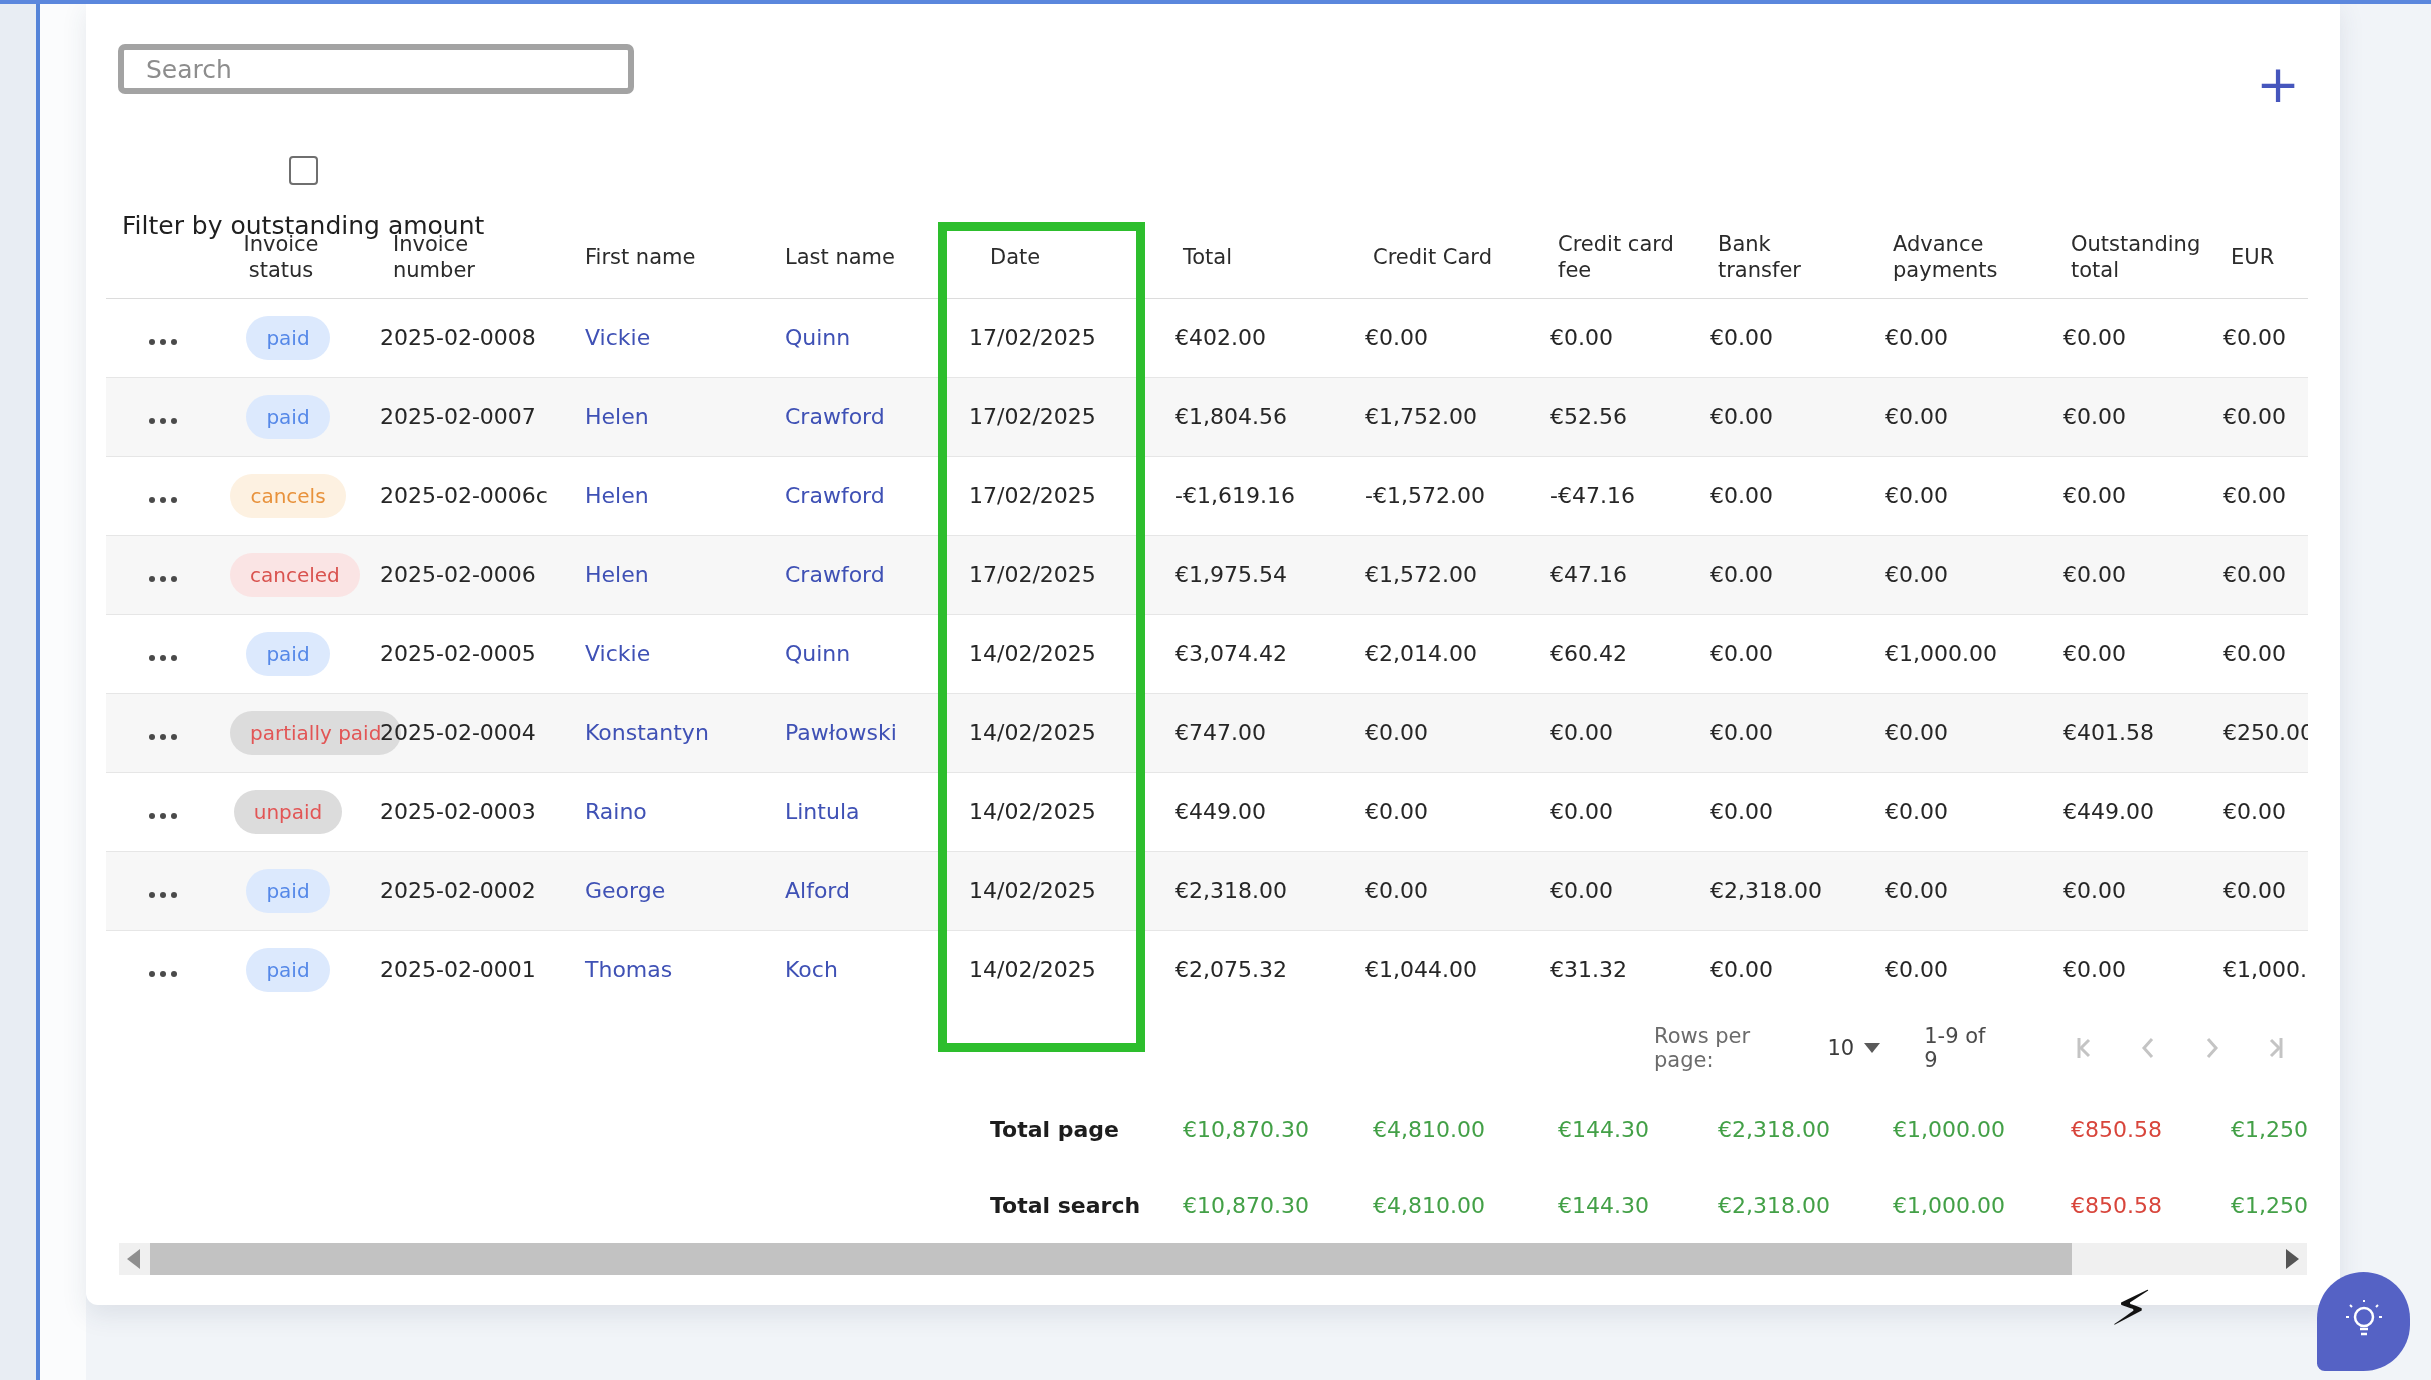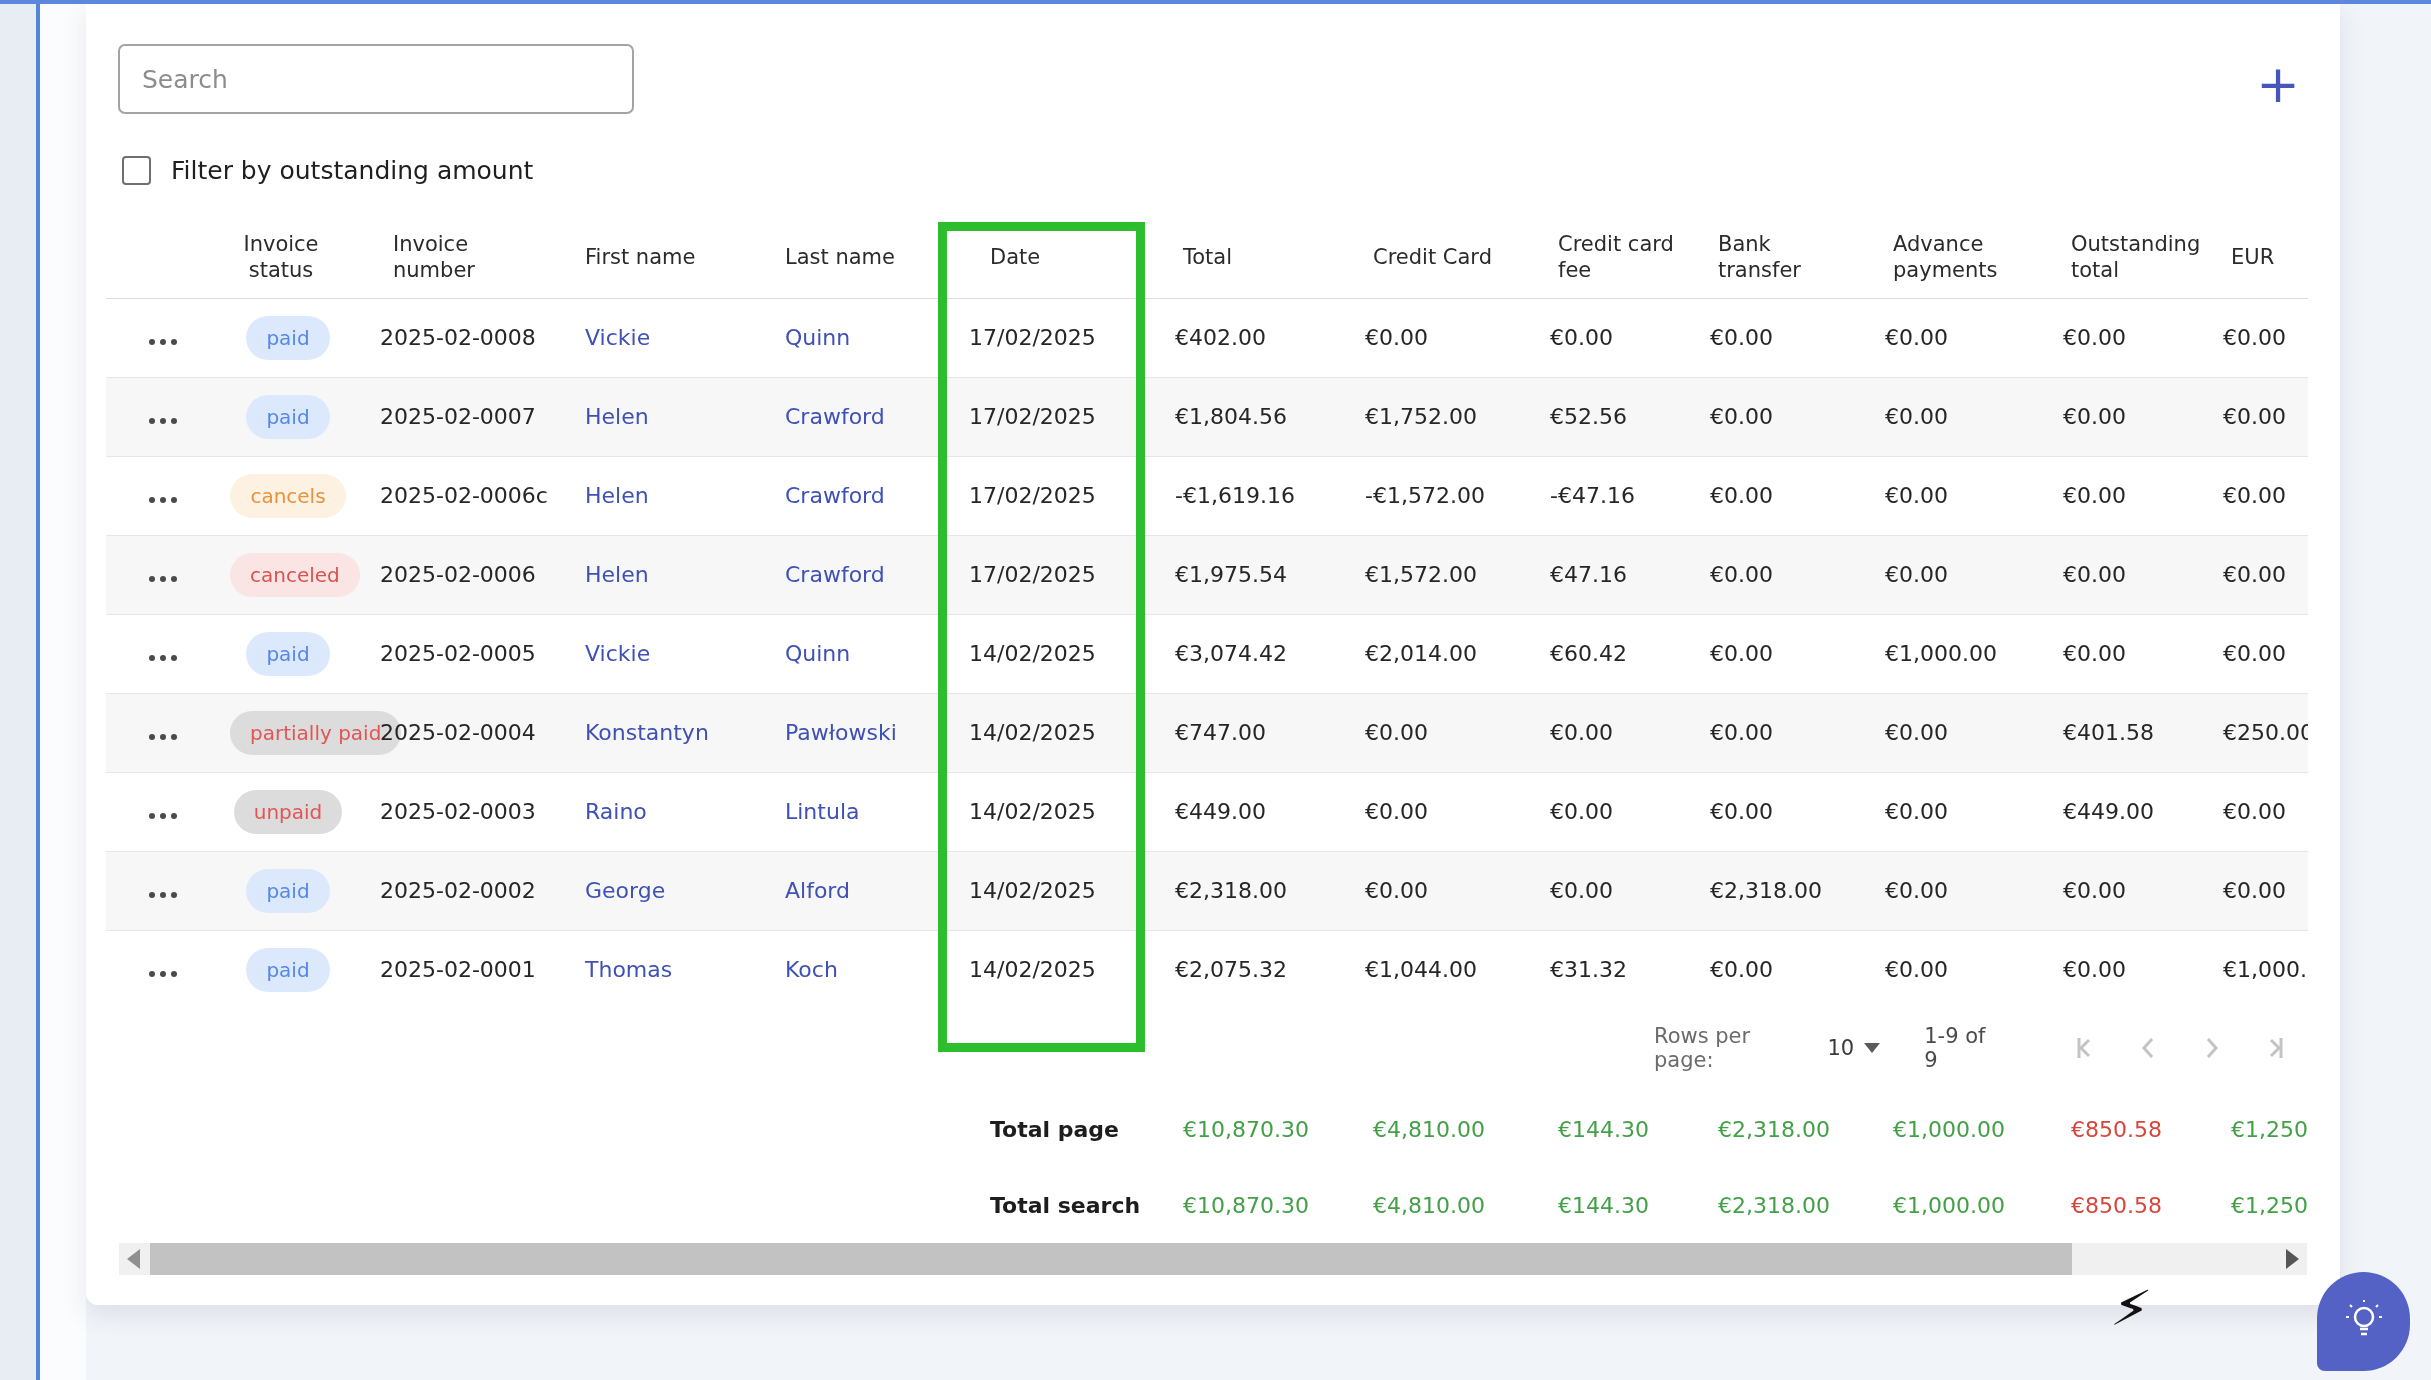--- a/index.html
+++ b/index.html
@@ -17,33 +17,33 @@
 
   
   .card{
     position:absolute;left:86px;top:0;width:2254px;height:1305px;
     background:#ffffff;border-radius:0 0 12px 12px;
     box-shadow:0 10px 26px rgba(40,60,90,.10);
   }
 
   
   .search-input{
-    position:absolute;left:32px;top:44px;width:516px;height:70px;
-    border:2px solid #a3a3a3;border-radius:7px;background:#fff;
+    position:absolute;left:32px;top:44px;width:516px;height:50px;
+    border:6px solid #a3a3a3;border-radius:7px;background:#fff;
     font-family:inherit;font-size:25px;color:#333;padding:0 22px;box-sizing:border-box;outline:none;
   }
   .search-input::placeholder{color:#8d8d8d;}
 
   .add-btn{
     position:absolute;left:2152px;top:44px;width:80px;height:80px;border:none;background:transparent;
     color:#4656bd;font-size:52px;line-height:80px;text-align:center;cursor:pointer;font-family:inherit;padding:0;
   }
 
   
-  .filter-row{position:absolute;left:36px;top:156px;display:flex;align-items:center;gap:20px;}
+  .filter-row{position:absolute;left:36px;top:156px;display:flex;align-items:center;gap:26px;flex-direction:column;}
   .checkbox{width:25px;height:25px;border:2px solid #6f6f6f;border-radius:4px;background:#fff;}
   .filter-label{font-size:25px;color:#1f1f1f;}
 
   
   .table-zone{position:absolute;left:20px;top:0;width:2202px;height:1305px;overflow:hidden;}
 
   table.grid{border-collapse:collapse;table-layout:fixed;width:2263px;margin-top:216px;}
   table.grid col.c0{width:100px}  table.grid col.c1{width:150px}
   table.grid col.c2{width:205px}  table.grid col.c3{width:200px}
   table.grid col.c4{width:184px}  table.grid col.c5{width:206px}

